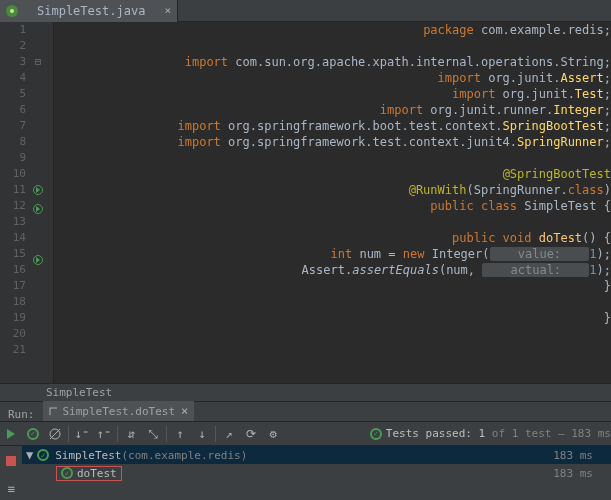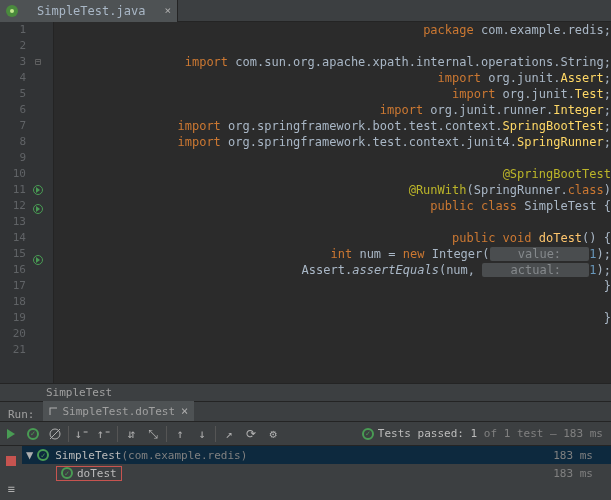--- a/index.html
+++ b/index.html
@@ -119,21 +119,21 @@
   .ok-ring{
     width:12px;height:12px;border-radius:50%;border:2px solid #499c54;display:inline-flex;align-items:center;justify-content:center;position:relative;
   }
   .ok-ring::after{content:'✓';color:#499c54;font-size:8px;}
   .play-icon{width:0;height:0;border-left:8px solid #499c54;border-top:5px solid transparent;border-bottom:5px solid transparent;}
   .stop-icon{width:10px;height:10px;background:#c75450;}
   .grey-icon{color:#afafaf;font-size:12px;}
   .sel-bg{background:#0d293e;}
   .dimmed{color:#808080;}
   .red-box{border:1px solid #c75450;padding:0 4px;height:15px;display:inline-flex;align-items:center;gap:4px;}
-  .status-right{margin-left:auto;padding-right:8px;display:flex;align-items:center;gap:4px;color:#a0a0a0;font-size:11px;}
+  .status-right{margin-left:auto;padding-right:0;display:flex;align-items:center;gap:4px;color:#a0a0a0;font-size:11px;}
   .tb-btn{width:22px;height:22px;display:flex;align-items:center;justify-content:center;color:#afafaf;}
   .sep{width:1px;height:16px;background:#555;margin:0 2px;}
   .run-lower{
     display:flex;flex-direction:column;
   }
   svg{display:block;}
 </style>
 </head>
 <body>
 

